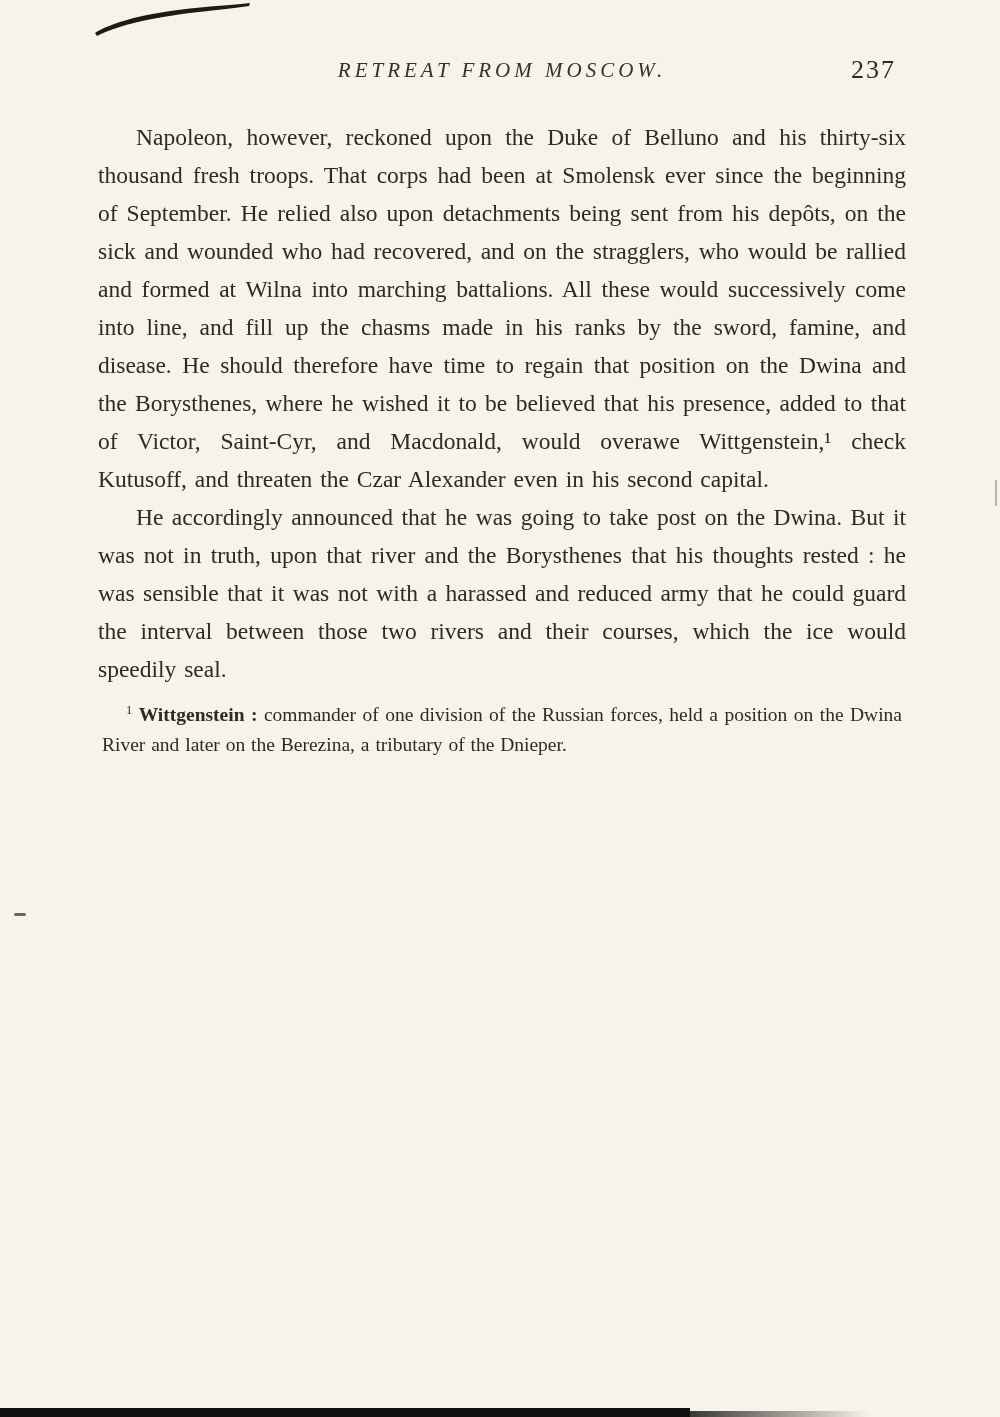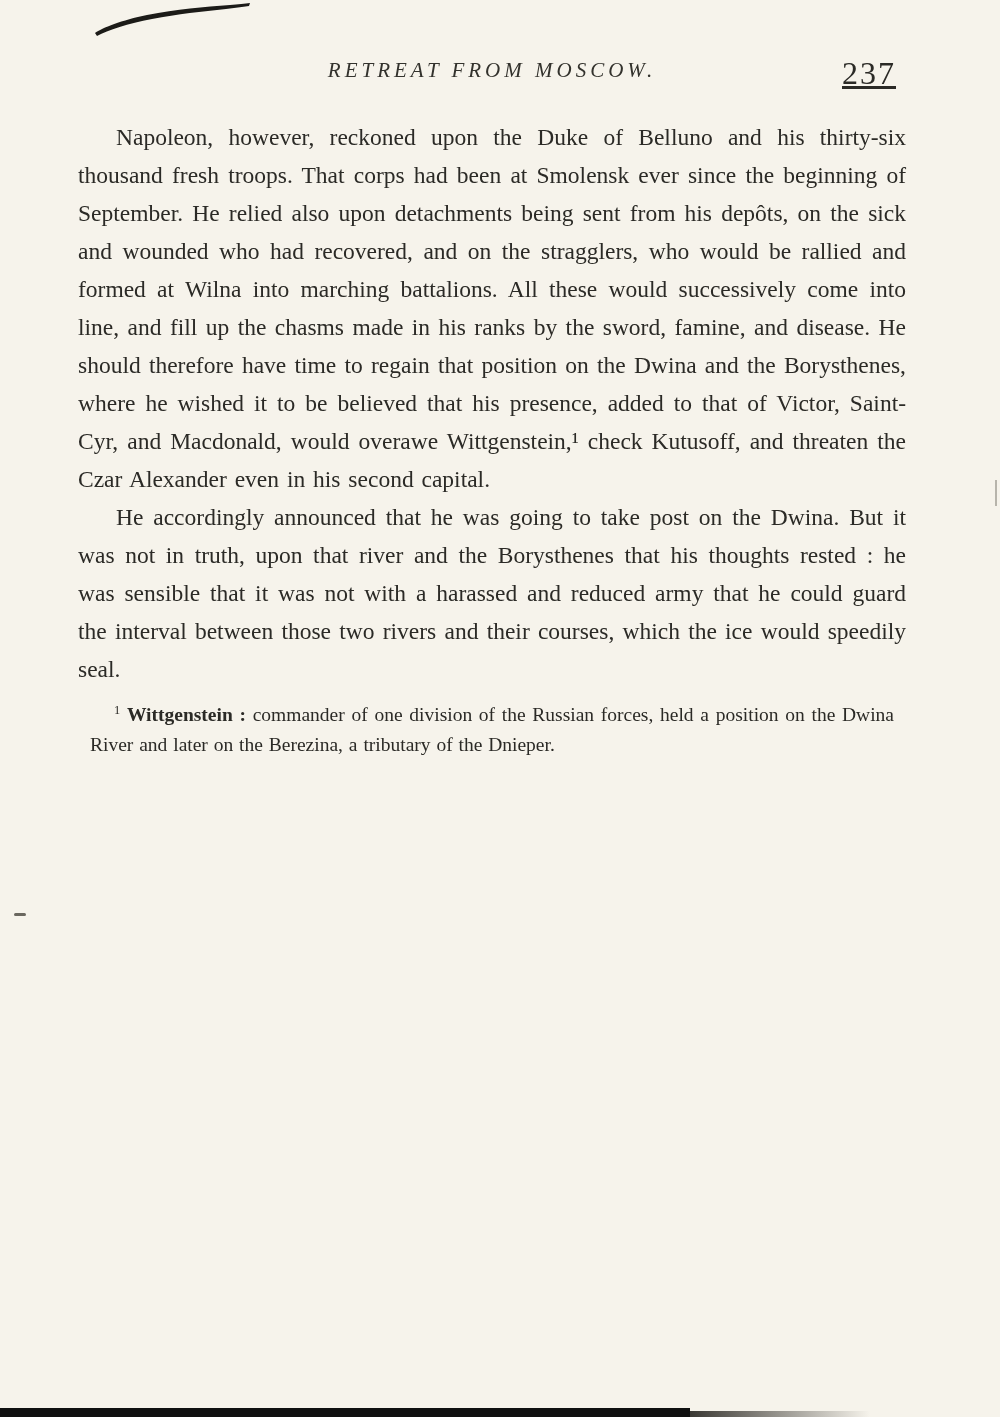--- a/index.html
+++ b/index.html
@@ -11,57 +11,56 @@
     height: 1417px;
     background: #f6f3eb;
     font-family: "Liberation Serif", "DejaVu Serif", serif;
     color: #2b2a26;
     position: relative;
     overflow: hidden;
   }
   .page {
     position: absolute;
     inset: 0;
-    padding: 58px 94px 0 78px;
+    padding: 58px 94px 0 98px;
     box-sizing: border-box;
   }
   .running-head {
     position: relative;
     text-align: center;
     margin: 0 0 30px 0;
     height: 30px;
   }
   .running-head .title {
     font-style: italic;
     font-size: 21px;
     letter-spacing: 4px;
     color: #33322d;
   }
   .running-head .folio {
     position: absolute;
     right: 10px;
     top: -3px;
-    font-size: 32px;
+    font-size: 26px;
     letter-spacing: 2px;
     color: #2b2a26;
-    text-decoration: underline;
   }
   .body-text p {
     margin: 0;
     font-size: 23.5px;
     line-height: 38px;
     text-align: justify;
     text-indent: 38px;
     word-spacing: 2px;
   }
   .footnote {
     margin-top: 12px;
   }
   .footnote p {
-    margin: 12px;
+    margin: 4px;
     font-size: 19.5px;
     line-height: 30px;
     text-align: justify;
     text-indent: 24px;
     word-spacing: 1px;
   }
   .footnote sup {
     font-size: 12.5px;
     vertical-align: super;
     line-height: 0;

